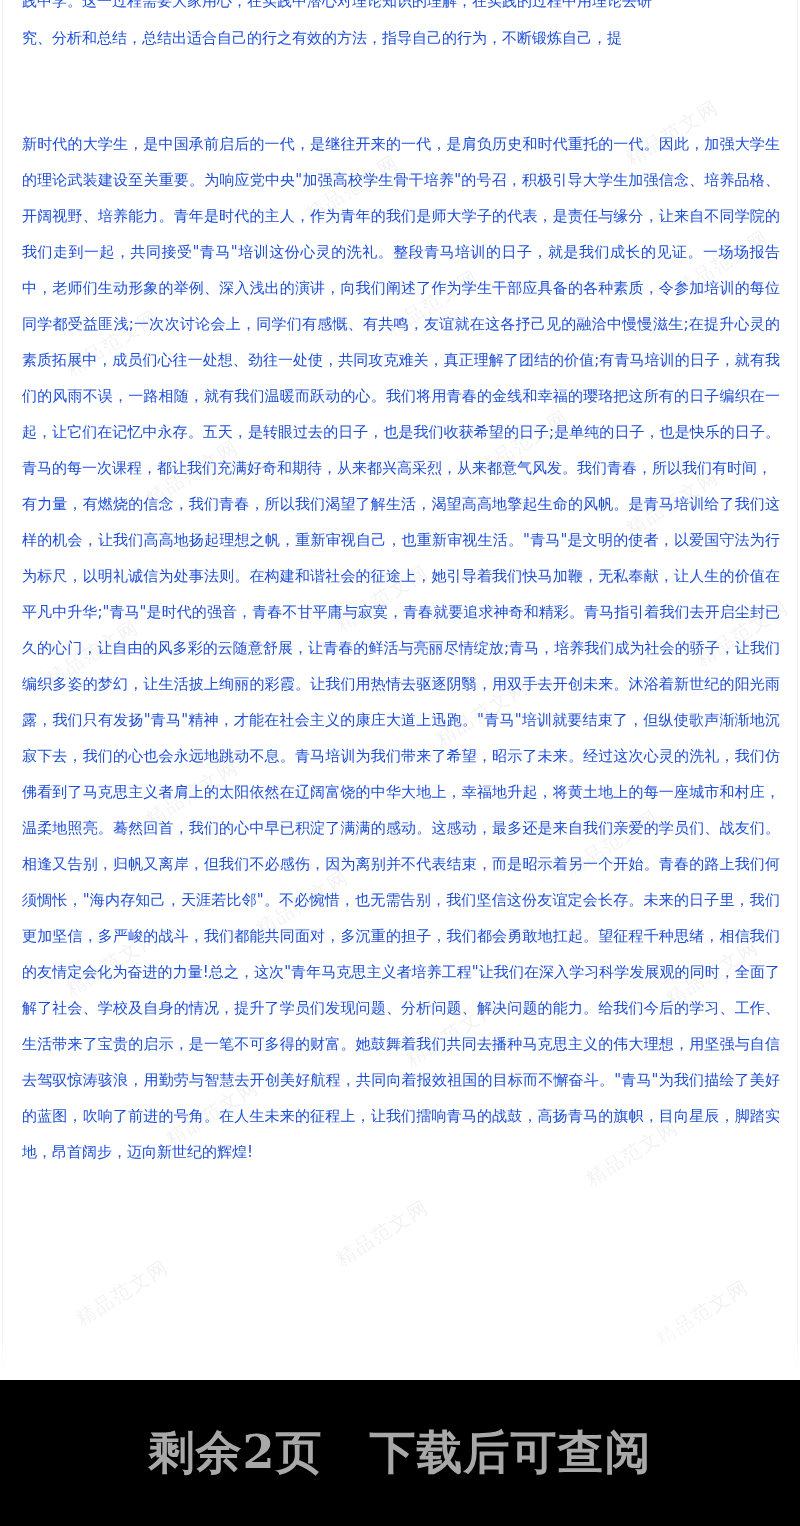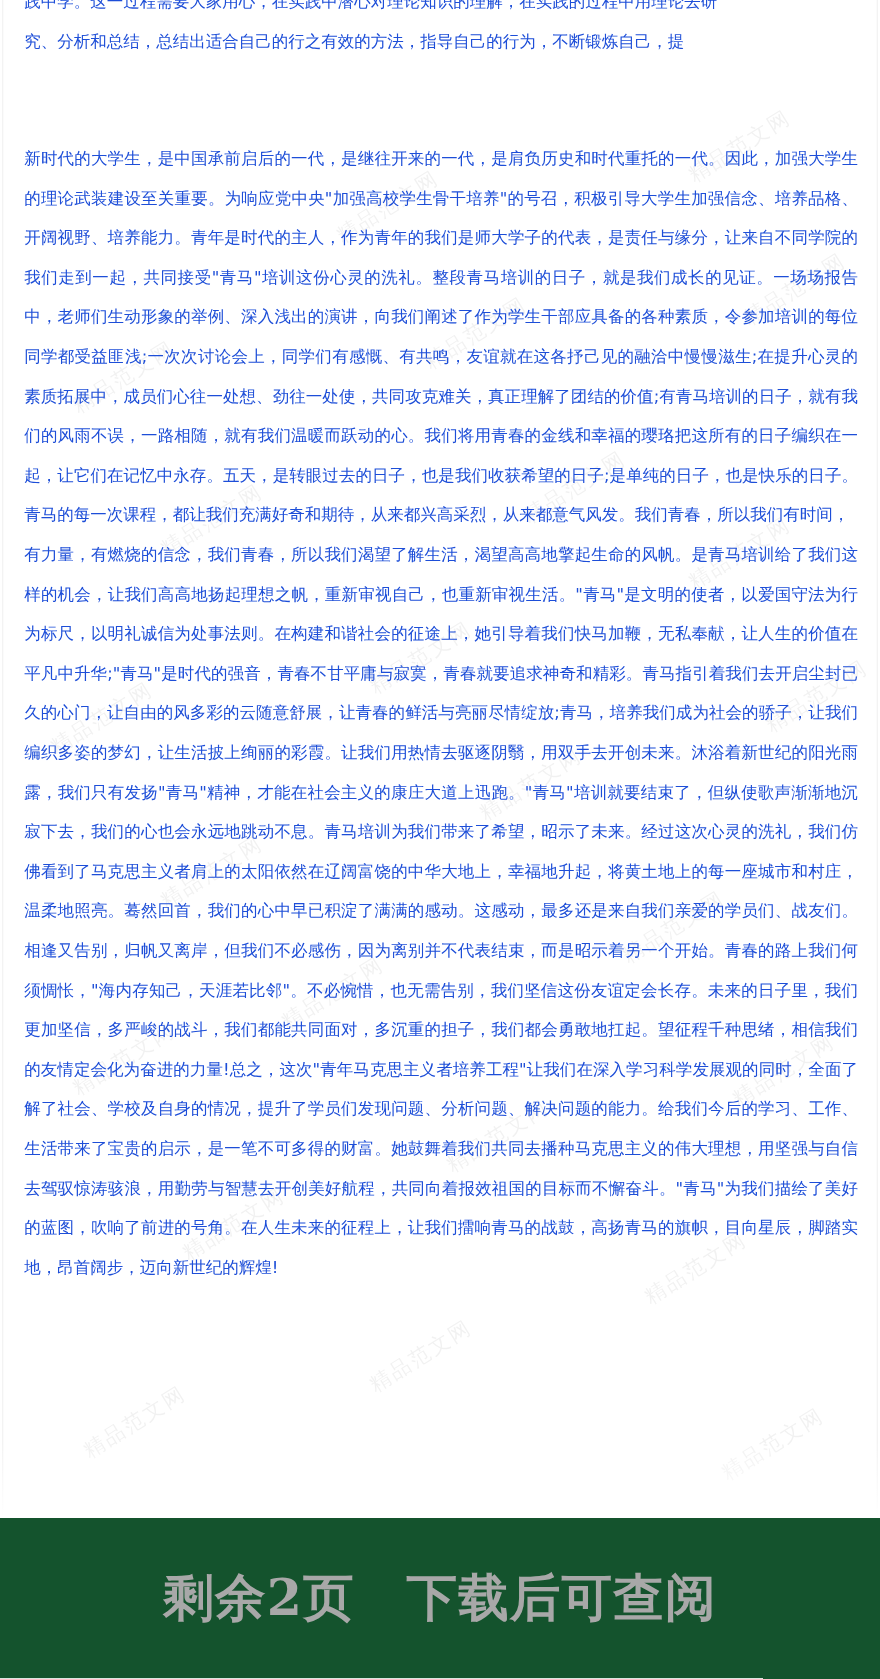--- a/index.html
+++ b/index.html
@@ -87,21 +87,21 @@
   .spacer-gap { height: 70px; }
 
   
   #bottom-banner {
     position: absolute;
     left: 0;
     bottom: 0;
     width: 800px;
     height: 146px;
     z-index: 3;
-    background: #14532d;
+    background: #000000;
     display: flex;
     align-items: center;
     justify-content: center;
   }
   #banner-text {
     font-family: "DejaVu Serif", "Liberation Serif", serif;
     font-weight: bold;
     font-size: 46px;
     color: #a8a8a8;
     letter-spacing: 1px;

